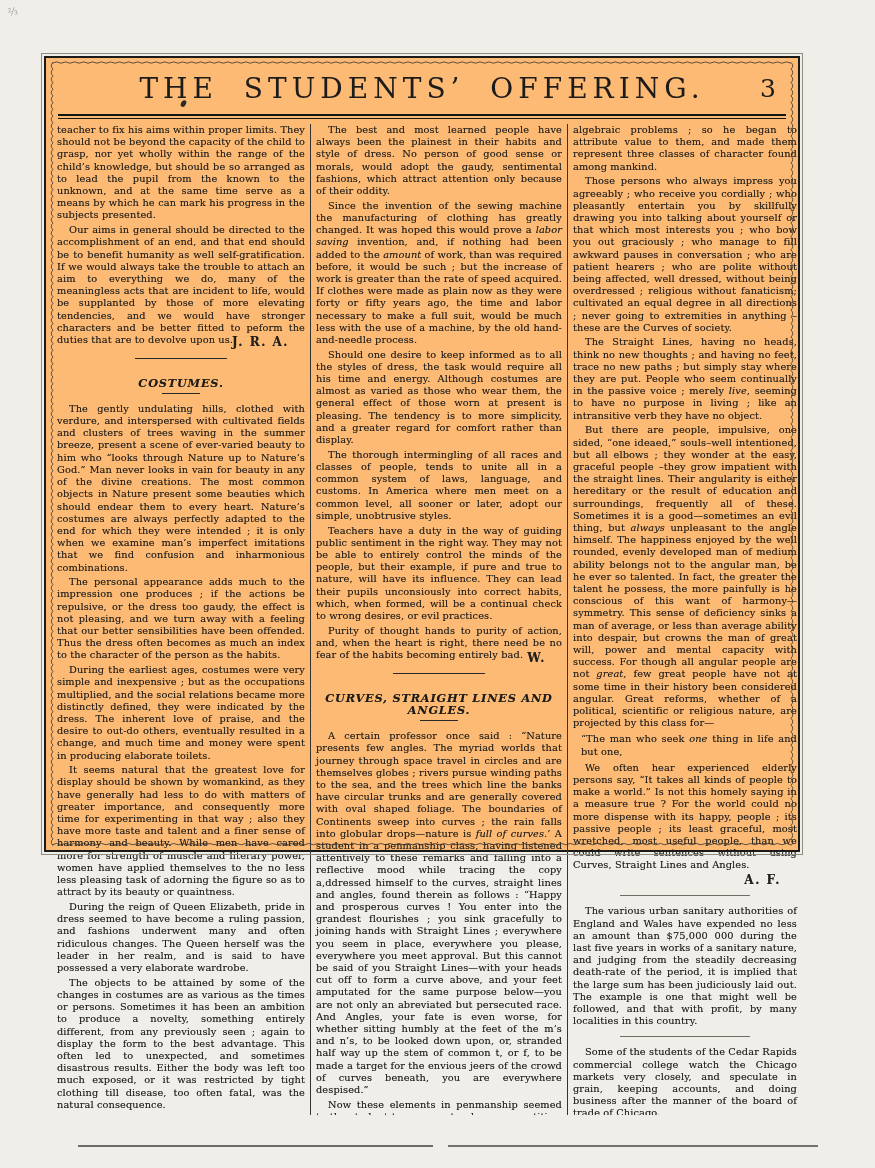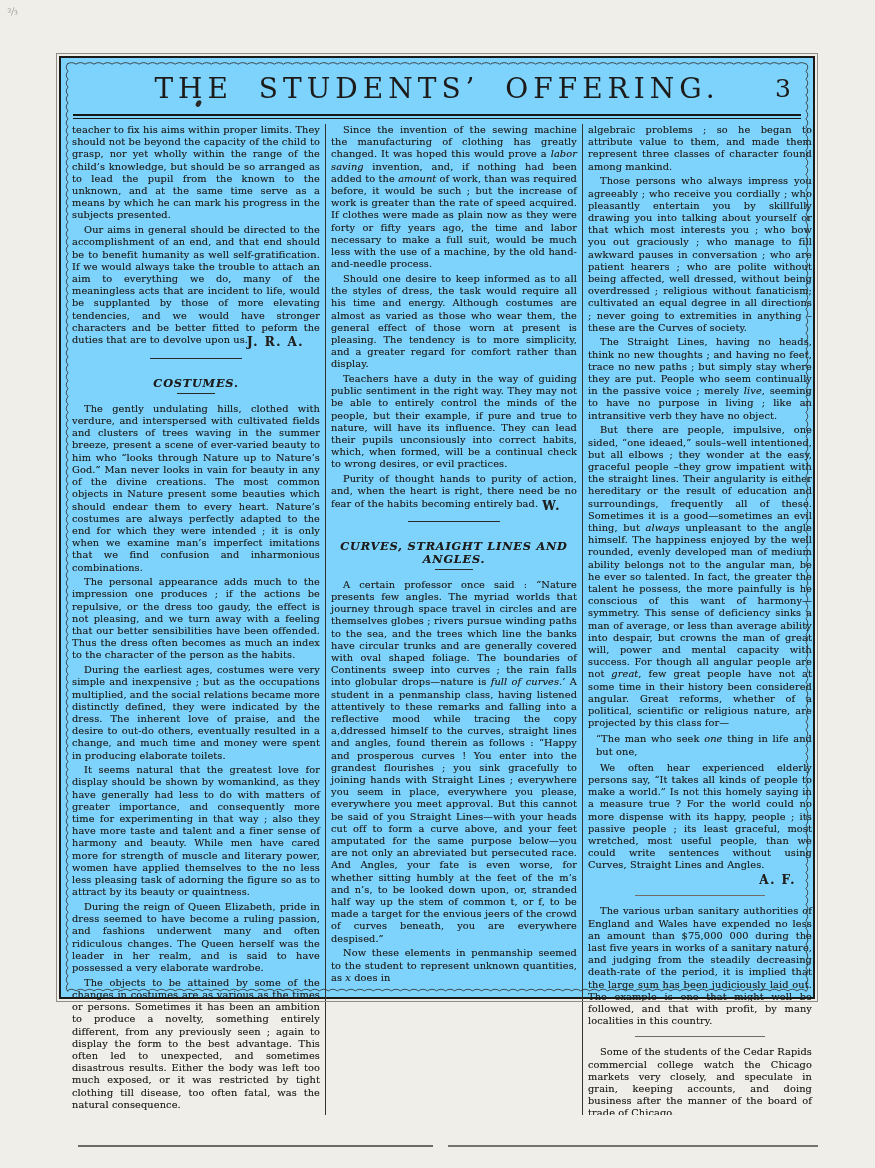--- a/index.html
+++ b/index.html
@@ -9,25 +9,25 @@
     font-family: "DejaVu Serif", serif;
     position: relative;
     overflow: hidden;
   }
   .page { position: absolute; inset: 0; background: #efeee9; }
   .pencil-mark {
     position: absolute; left: 8px; top: 6px;
     color: #9a9892; font-size: 10px; transform: rotate(-12deg);
   }
   .frame {
-    position: absolute; left: 59px; top: 56px;
-    width: 756px; height: 943px;
+    position: absolute; left: 44px; top: 56px;
+    width: 756px; height: 796px;
     border: 2.5px solid #1a1a18;
     outline: 1px solid #8f8d86; outline-offset: 2px;
-    background: #7dd3fc;
+    background: #fdba74;
   }
   .frame-waves { position: absolute; inset: 0; width: 100%; height: 100%; pointer-events: none; }
   .masthead { position: relative; text-align: center; padding-top: 14px; height: 52px; }
   .title {
     display: inline-block;
     font-size: 28px; font-weight: 400;
     letter-spacing: 5px; word-spacing: 12px;
     color: #1c1b19;
   }
   .pageno { position: absolute; right: 22px; top: 16px; font-size: 25px; color: #1c1b19; }
@@ -123,22 +123,24 @@
             <p class="para"><span>It seems natural that the greatest love for display should be shown by womankind, as they have generally had less to do with matters of greater importance, and consequently more time for experimenting in that way ; also they have more taste and talent and a finer sense of harmony and beauty.  While men have cared more for strength of muscle and literary power, women have applied themselves to the no less less pleasing task of adorning the figure so as to attract by its beauty or quaintness.</span></p>
             <p class="para"><span>During the reign of Queen Elizabeth, pride in dress seemed to have become a ruling passion, and fashions underwent many and often ridiculous changes.  The Queen herself was the leader in her realm, and is said to have possessed a very elaborate wardrobe.</span></p>
             <p class="para"><span>The objects to be attained by some of the changes in costumes are as various as the times or persons.  Sometimes it has been an ambition to produce a novelty, something entirely different, from any previously seen ; again to display the form to the best advantage.  This often led to unexpected, and sometimes disastrous results.  Either the body was left too much exposed, or it was restricted by tight clothing till disease, too often fatal, was the natural consequence.</span></p>
           </div>
       </section>
 
       <div class="vrule"></div>
 
       <section class="col col-2">
         <div>
+            <p class="para"><span>The best and most learned people have always been the plainest in their habits and style of dress.  No person of good sense or morals, would adopt the gaudy, sentimental fashions, which attract attention only because of their oddity.</span></p>
             <p class="para"><span>Since the invention of the sewing machine the manufacturing of clothing has greatly changed.  It was hoped this would prove a </span><span class="it">labor saving</span><span> invention, and, if nothing had been added to the </span><span class="it">amount</span><span> of work, than was required before, it  would be such ; but the increase of work is greater than the rate of speed acquired.  If clothes were made as plain now as they were forty or fifty years ago, the time and labor necessary to make a full suit, would be much less with the use of a machine, by the old hand-and-needle process.</span></p>
             <p class="para"><span>Should one desire to keep informed as to all the styles of dress, the task would require all his time and energy.  Although costumes are almost as varied as those who wear them, the general effect of those worn at present is pleasing.  The tendency is to more simplicity, and a greater regard for comfort rather than display.</span></p>
+            <p class="para"><span>The thorough intermingling of all races and classes of people, tends to unite all in a common system of laws, language, and customs.  In America where men meet on a common level, all sooner or later, adopt our simple, unobtrusive styles.</span></p>
             <p class="para"><span>Teachers have a duty in the way of guiding public sentiment in the right way.  They may not be able to entirely control the minds of the people, but their example, if pure and true to nature, will have its influence.  They can lead their pupils unconsiously into correct habits, which, when formed, will be a continual check to wrong desires, or evil practices.</span></p>
             <p class="para"><span>Purity of thought hands to purity of action, and, when the heart is right, there need be no fear of the habits becoming entirely bad.</span></p>
           </div>
         <div class="sig pull">W.</div>
         <div class="divider"></div>
         <h2 class="art-head">CURVES, STRAIGHT LINES AND ANGLES.</h2>
         <div class="head-under"></div>
         <div>
             <p class="para"><span>A certain professor once said : “Nature presents few angles.  The myriad worlds that journey through space travel in circles and are themselves globes ; rivers pursue winding paths to the sea, and the trees which line the banks have circular trunks and are generally covered with oval shaped foliage.  The boundaries of Continents sweep into curves ; the rain falls into globular drops—nature is </span><span class="it">full of curves.’</span><span>   A student in a penmanship class, having listened attentively to these remarks and falling into a reflective mood while tracing the copy a,ddressed himself to the curves, straight lines and angles, found therein as follows : “Happy and prosperous curves !  You enter into the grandest flourishes ; you sink gracefully to joining hands with Straight Lines ; everywhere you seem in place, everywhere you please, everywhere you meet approval.  But this cannot be said of you Straight Lines—with your heads cut off to form a curve above, and your feet amputated for the same purpose below—you are not only an abreviated but persecuted race.  And Angles, your fate is even worse, for whether sitting humbly at the feet of the m’s and n’s, to be looked down upon, or, stranded half way up the stem of common t, or f, to be made a target for the envious jeers of the crowd of curves beneath, you are everywhere despised.”</span></p>
             <p class="para"><span>Now these elements in penmanship seemed to the student to represent unknown quantities, as </span><span class="it">x</span><span> does in</span></p>

